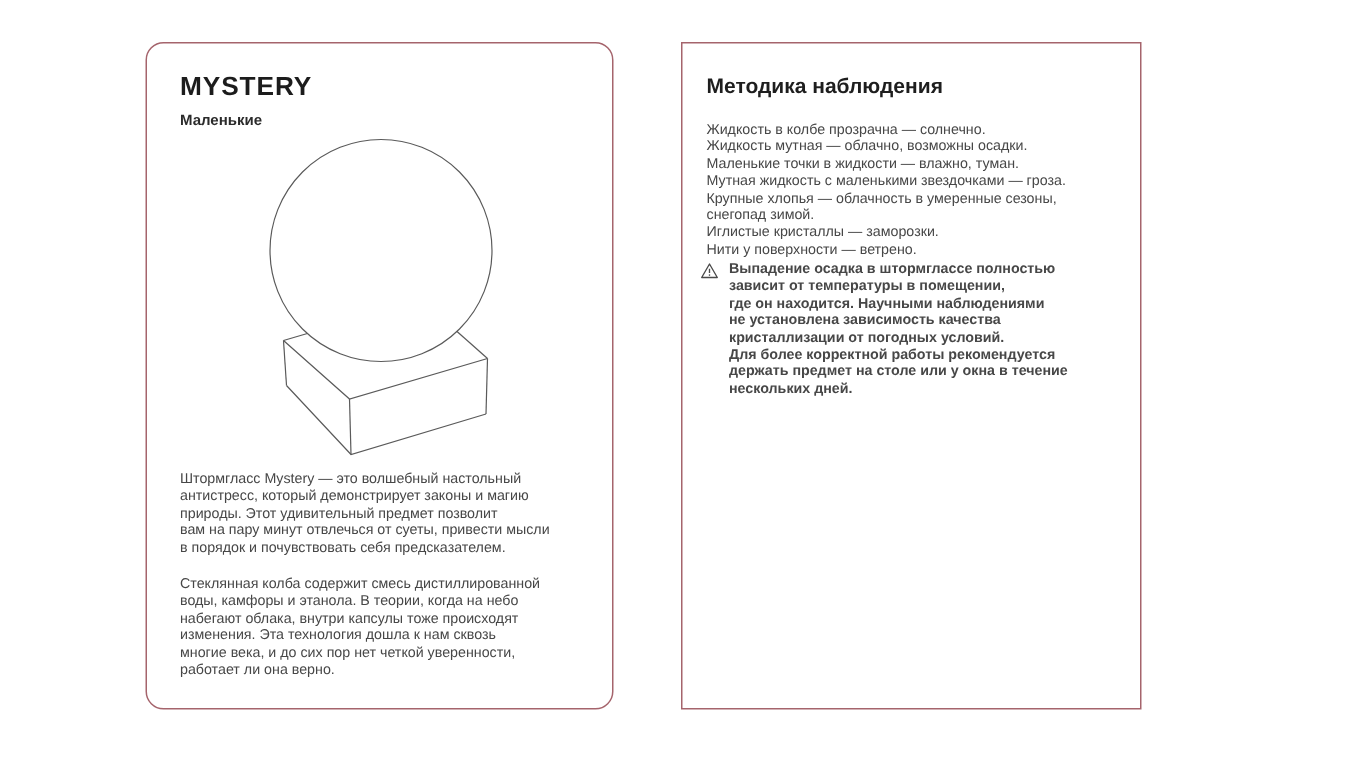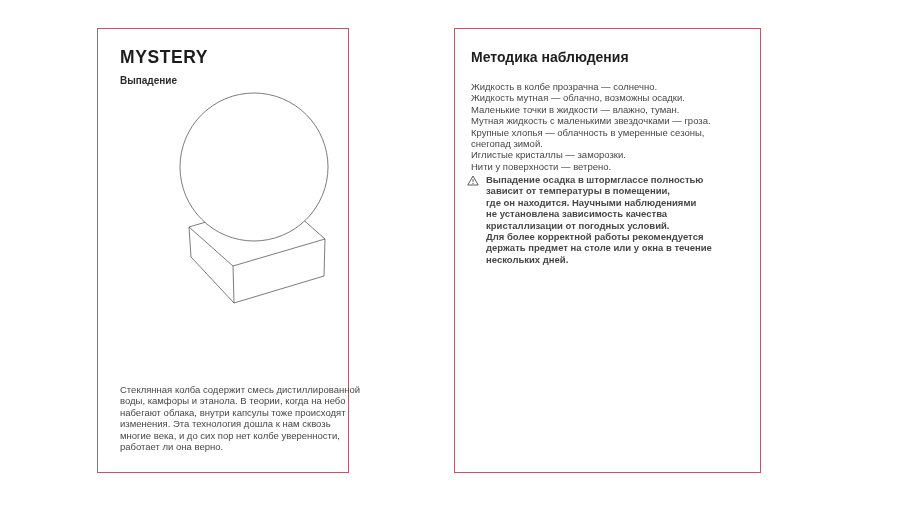--- a/index.html
+++ b/index.html
@@ -15,21 +15,21 @@
     background:#ffffff;
     overflow:hidden;
   }
   .page {
     position:absolute;
     top:28px;
     height:445px;
     background:#ffffff;
     border:1.5px solid #a5646c;
   }
-  .page-left  { left:97px;  width:252px; }
+  .page-left  { left:97px;  width:312px;border-radius:12px; }
   .page-right { left:454px; width:307px; }
 
   .title {
     position:absolute; left:22px; top:19px;
     font-size:17.5px; font-weight:bold; letter-spacing:0.6px;
     color:#1c1c1c; line-height:1.1;
   }
   .subtitle {
     position:absolute; left:22px; top:46px;
     font-size:10px; font-weight:bold; color:#2b2b2b;
@@ -62,41 +62,46 @@
   }
   .warning-text { flex:1 1 auto; }
 </style>
 </head>
 <body>
 
 <div class="canvas">
 
   <div class="page page-left">
     <div class="title">MYSTERY</div>
-    <div class="subtitle">Выпадение</div>
+    <div class="subtitle">Маленькие</div>
 
     <svg class="illustration" viewBox="0 0 170 225" xmlns="http://www.w3.org/2000/svg">
 
       <line x1="21" y1="140" x2="113" y2="113" stroke="#5a5a5a" stroke-width="0.8" fill="none"></line>
       <line x1="157" y1="152" x2="113" y2="113" stroke="#5a5a5a" stroke-width="0.8" fill="none"></line>
 
       <circle cx="86" cy="80" r="74" fill="#ffffff" stroke="#5a5a5a" stroke-width="0.8"></circle>
 
       <path d="M21,140 L65,179 L157,152" fill="none" stroke="#5a5a5a" stroke-width="0.8"></path>
       <line x1="21" y1="140" x2="23" y2="170" stroke="#5a5a5a" stroke-width="0.8"></line>
       <line x1="65" y1="179" x2="66" y2="216" stroke="#5a5a5a" stroke-width="0.8"></line>
       <line x1="157" y1="152" x2="156" y2="189" stroke="#5a5a5a" stroke-width="0.8"></line>
       <path d="M23,170 L66,216 L156,189" fill="none" stroke="#5a5a5a" stroke-width="0.8"></path>
     </svg>
 
+    <div class="body-text para-1">Штормгласс Mystery — это волшебный настольный
+антистресс, который демонстрирует законы и магию
+природы. Этот удивительный предмет позволит
+вам на пару минут отвлечься от суеты, привести мысли
+в порядок и почувствовать себя предсказателем.</div>
     <div class="body-text para-2">Стеклянная колба содержит смесь дистиллированной
 воды, камфоры и этанола. В теории, когда на небо
 набегают облака, внутри капсулы тоже происходят
 изменения. Эта технология дошла к нам сквозь
-многие века, и до сих пор нет колбе уверенности,
+многие века, и до сих пор нет четкой уверенности,
 работает ли она верно.</div>
   </div>
 
   <div class="page page-right">
     <div class="section-heading">Методика наблюдения</div>
 
     <div class="body-text observations">Жидкость в колбе прозрачна — солнечно.
 Жидкость мутная — облачно, возможны осадки.
 Маленькие точки в жидкости — влажно, туман.
 Мутная жидкость с маленькими звездочками — гроза.

